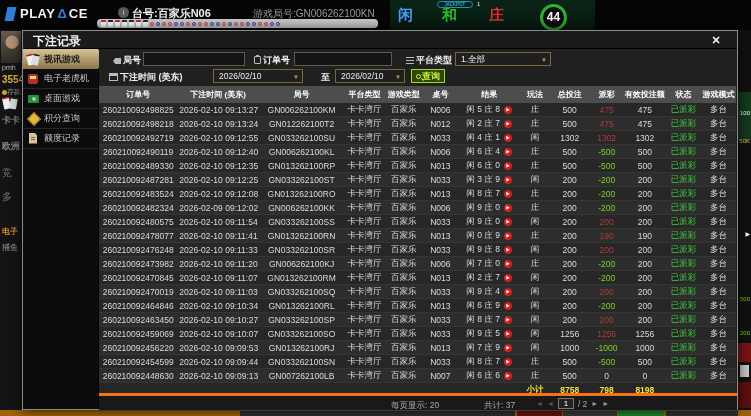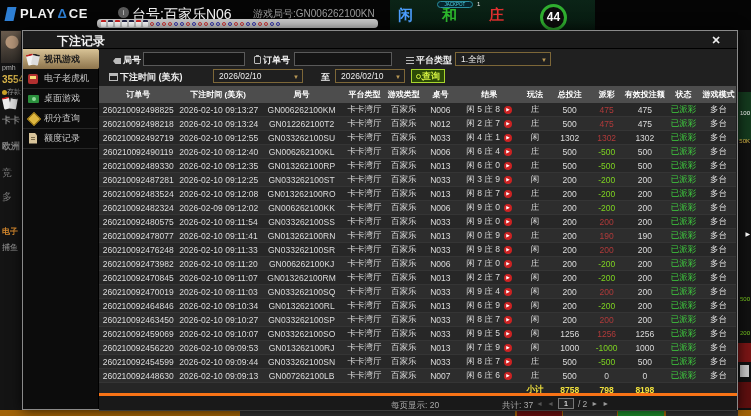--- a/index.html
+++ b/index.html
@@ -6,21 +6,21 @@
   *{box-sizing:border-box;font-family:"Liberation Sans",sans-serif;}
   .stage{position:relative;width:751px;height:416px;background:#a16207;overflow:hidden;}
 
   
   .topbar{position:absolute;left:0;top:0;width:751px;height:30px;background:#050505;z-index:2;}
   .logo{position:absolute;left:6px;top:6px;display:flex;align-items:center;gap:2px;}
   .logo-icon{width:9px;height:14px;background:#2e7fd4;transform:skewX(-12deg);margin-right:3px;}
   .logo b{color:#f2f2f2;font-size:13px;letter-spacing:.5px;}
   .logo .mid{color:#2e7fd4;font-size:13px;font-weight:bold;}
   .info-dot{position:absolute;left:118px;top:7px;width:11px;height:11px;border-radius:50%;background:#5a5a5a;color:#ddd;font-size:7px;line-height:11px;text-align:center;}
-  .tbl-label{position:absolute;left:132px;top:6px;font-size:14px;font-weight:normal;color:#f0f0f0;}
+  .tbl-label{position:absolute;left:132px;top:6px;font-size:11px;font-weight:bold;color:#f0f0f0;}
   .round-label{position:absolute;left:253px;top:7px;font-size:10px;color:#9a9a9a;}
   .road{position:absolute;left:97px;top:19px;width:281px;height:9px;background:#c9c9c9;border-radius:4px;display:flex;align-items:center;gap:2px;padding:0 4px;overflow:hidden;}
   .mcard{width:5px;height:7px;background:#fff;border-radius:1px;flex:0 0 auto;}
   .mcard.r{border-top:2px solid #c22;}
   .mcard.b{border-top:2px solid #224;}
   .bdot{width:4px;height:4px;border-radius:50%;flex:0 0 auto;}
   .bdot.r{border:1px solid #c33;}
   .bdot.b{border:1px solid #33a;}
   .bet-panel{position:absolute;left:390px;top:0;width:205px;height:30px;background:linear-gradient(#0b2417,#071a10);}
   .bet-p{position:absolute;top:6px;font-size:15px;font-weight:bold;}
@@ -77,21 +77,21 @@
   .bfrag{position:absolute;height:6px;bottom:0;z-index:1;}
   .bf1{left:240px;width:275px;background:#2f2f2f;}
   .bf2{left:517px;width:45px;background:#6b1212;}
   .bf3{left:563px;width:54px;background:#3a3a3a;}
   .bf4{left:618px;width:46px;background:#1d8a2a;}
   .bf5{left:666px;width:72px;background:#303030;}
 
   
   .dialog{position:absolute;left:22px;top:30px;width:716px;height:380px;background:#212121;border:1px solid #8a8a8a;z-index:10;box-shadow:0 0 12px rgba(0,0,0,.8);}
   .dlg-title{position:relative;height:18px;background:#1b1b1b;border-bottom:1px solid #000;}
-  .dlg-title .t{position:absolute;left:10px;top:2px;font-size:12px;font-weight:bold;color:#f2f2f2;margin-left:24px;}
+  .dlg-title .t{position:absolute;left:10px;top:2px;font-size:12px;font-weight:bold;color:#f2f2f2;}
   .close{position:absolute;right:14px;top:2px;width:14px;height:14px;color:#eee;font-size:11px;font-weight:bold;text-align:center;line-height:14px;cursor:pointer;}
   .close::after{content:"✕";}
   .dlg-body{display:flex;height:360px;}
   .side-menu{width:76px;background:#0c0c0c;border-right:1px solid #000;padding-top:0;}
   .menu-item{position:relative;height:20px;display:flex;align-items:center;gap:4px;padding-left:4px;border-bottom:1px solid #262626;color:#c9c9c9;font-size:9px;cursor:pointer;}
   .menu-item.active{background:linear-gradient(#d8c396,#8d744c);color:#1a1a1a;font-weight:bold;width:82px;clip-path:polygon(0 0,calc(100% - 7px) 0,100% 50%,calc(100% - 7px) 100%,0 100%);border-bottom:none;}
   .micon{position:relative;width:13px;height:12px;flex:0 0 auto;}
   .cards-icon::before{content:"";position:absolute;left:0;top:1px;width:7px;height:9px;background:#f2f2f2;border-radius:1px;transform:rotate(-14deg);border-top:2px solid #b22;}
   .cards-icon::after{content:"";position:absolute;left:5px;top:1px;width:7px;height:9px;background:#ddd;border-radius:1px;transform:rotate(12deg);border-top:2px solid #222;}
   .slot-machine-icon::before{content:"";position:absolute;left:1px;top:1px;width:10px;height:10px;background:#b23030;border-radius:2px;}
@@ -134,21 +134,21 @@
   .replay::after{content:"▶";}
   .c-payout.pos{color:#b03a3a;}
   .c-payout.neg{color:#7ed321;}
   .c-payout.zero{color:#cfcfcf;}
   .c-status{color:#3fcf3f;}
   tfoot td{background:#262626;color:#f0e13d;font-weight:bold;height:14px;border-bottom:1px solid #3a3a3a;}
 
   
   .dlg-footer{position:absolute;left:0;right:0;top:344px;height:17px;background:#191919;border-top:3px solid #f97316;font-size:8.5px;color:#aaa;}
   .pp{position:absolute;left:292px;top:4px;}
-  .tt{position:absolute;left:385px;top:4px;margin-left:18px;}
+  .tt{position:absolute;left:385px;top:4px;}
   .pager{position:absolute;left:437px;top:2px;display:flex;align-items:center;gap:4px;}
   .pg-arrow{font-size:7px;cursor:pointer;}
   .pg-dim{color:#555;}
   .pg-lit{color:#999;}
   .pg-box{width:16px;height:11px;background:#222;border:1px solid #777;color:#fff;font-size:8px;text-align:center;line-height:10px;}
   .pg-total{color:#aaa;}
 </style>
 </head>
 <body>
 

